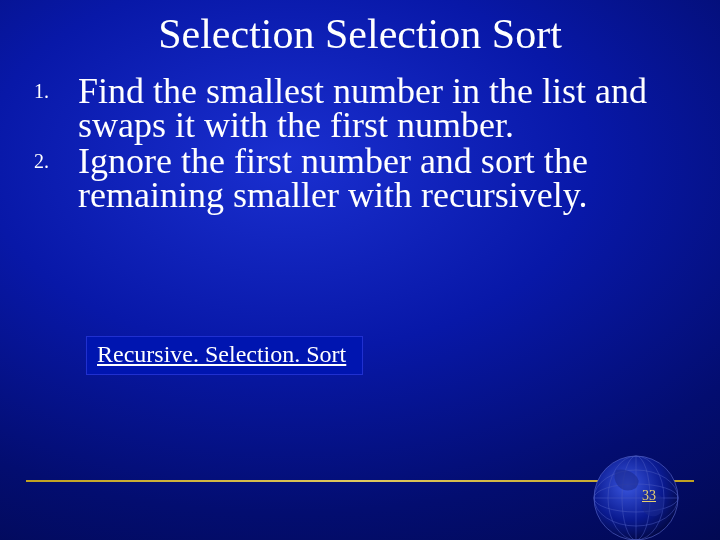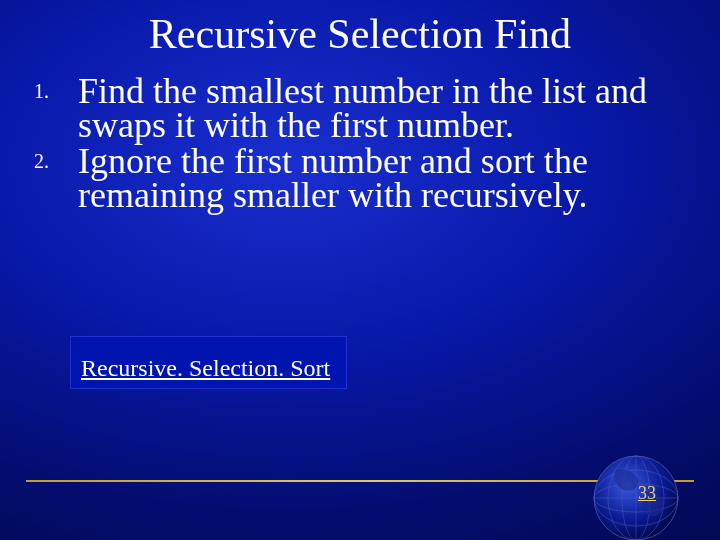--- a/index.html
+++ b/index.html
@@ -40,24 +40,24 @@
     flex-shrink: 0;
   }
   .text {
     font-size: 36px;
     line-height: 34px;
     flex: 1;
   }
   .linkbox {
     position: absolute;
     top: 336px;
-    left: 70px;
+    left: 86px;
     background: #0015b0;
     border: 1px solid #2030d0;
-    padding: 18px 16px 6px 10px;
+    padding: 4px 16px 6px 10px;
   }
   .linkbox span {
     font-size: 24px;
     color: #fff;
     text-decoration: underline;
   }
   .footerline {
     position: absolute;
     left: 26px;
     right: 26px;
@@ -69,32 +69,32 @@
     position: absolute;
     right: 24px;
     bottom: 0px;
     width: 120px;
     height: 120px;
   }
   .pagenum {
     position: absolute;
     right: 64px;
     bottom: 36px;
-    font-size: 18px;
+    font-size: 14px;
     color: #e8d070;
     font-family: "Times New Roman", Times, serif;
     text-decoration: underline;
   }
 </style>
 </head>
 <body>
 
 <div class="slide">
 
-  <div class="title">Recursive Selection Find</div>
+  <div class="title">Selection Selection Sort</div>
 
   <div class="body">
     <div class="item">
       <div class="num">1.</div>
       <div class="text">Find the smallest number in the list and swaps it with the first number.</div>
     </div>
     <div class="item">
       <div class="num">2.</div>
       <div class="text">Ignore the first number and sort the remaining smaller with recursively.</div>
     </div>

